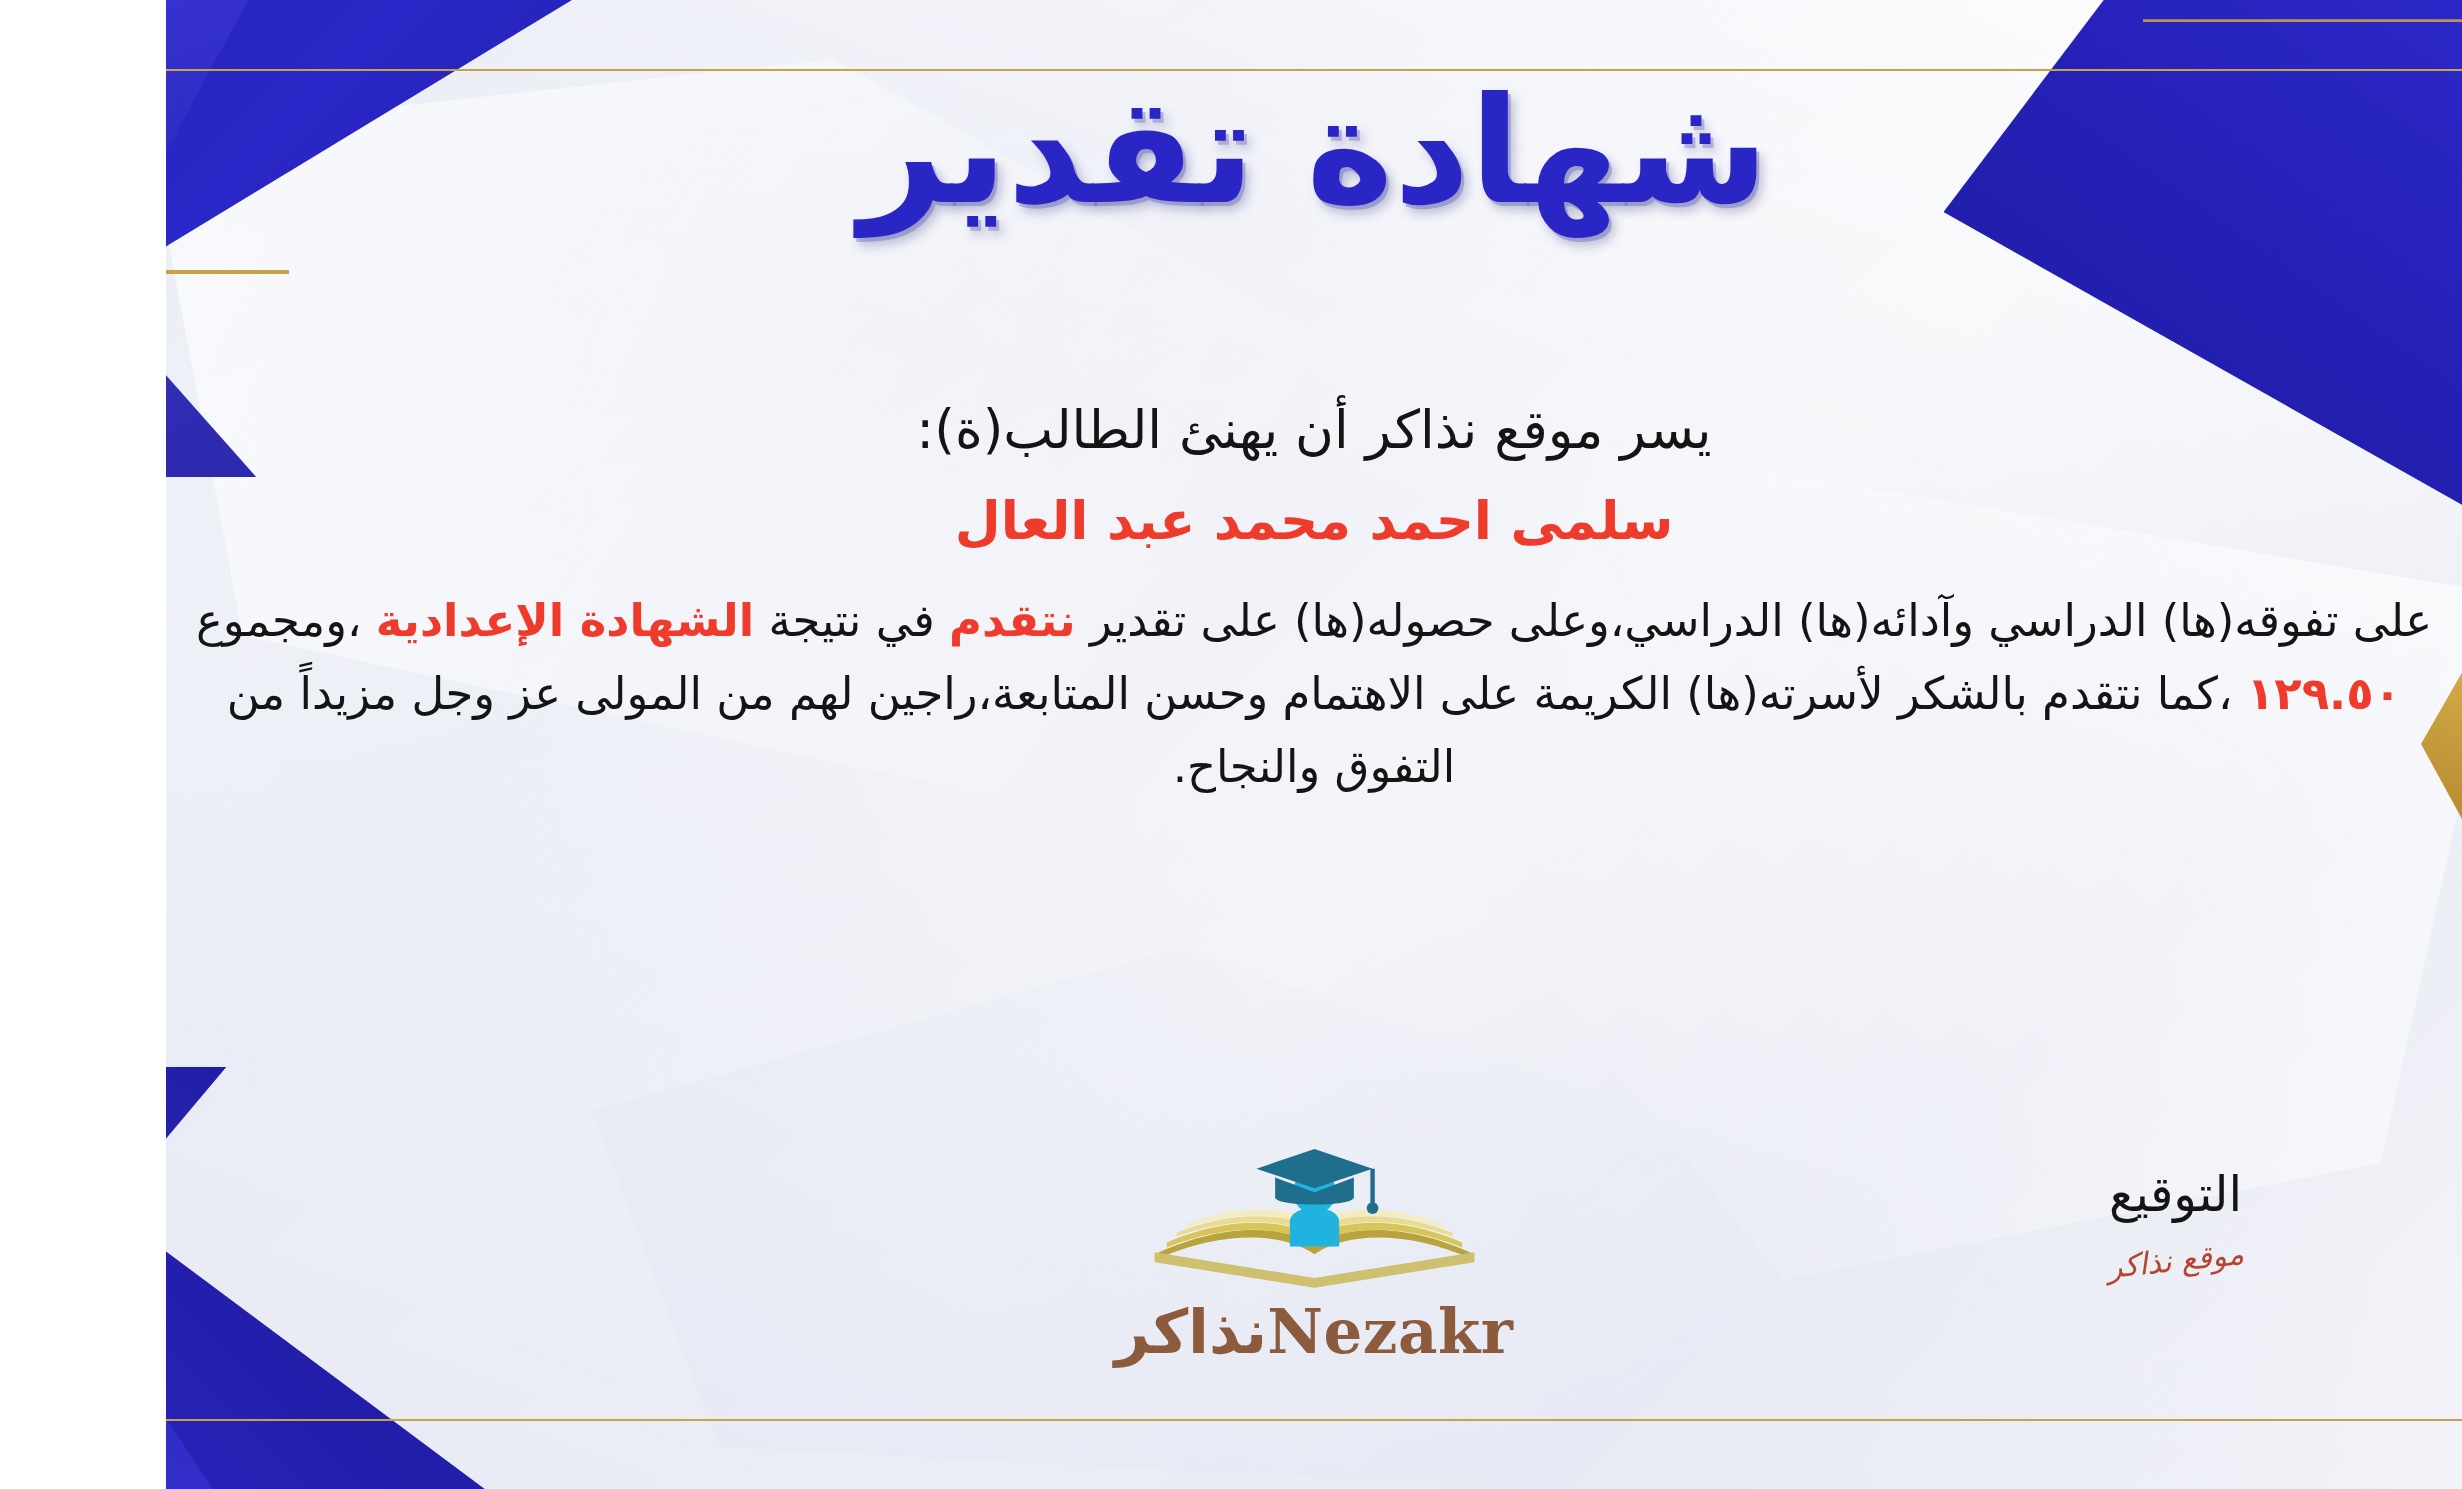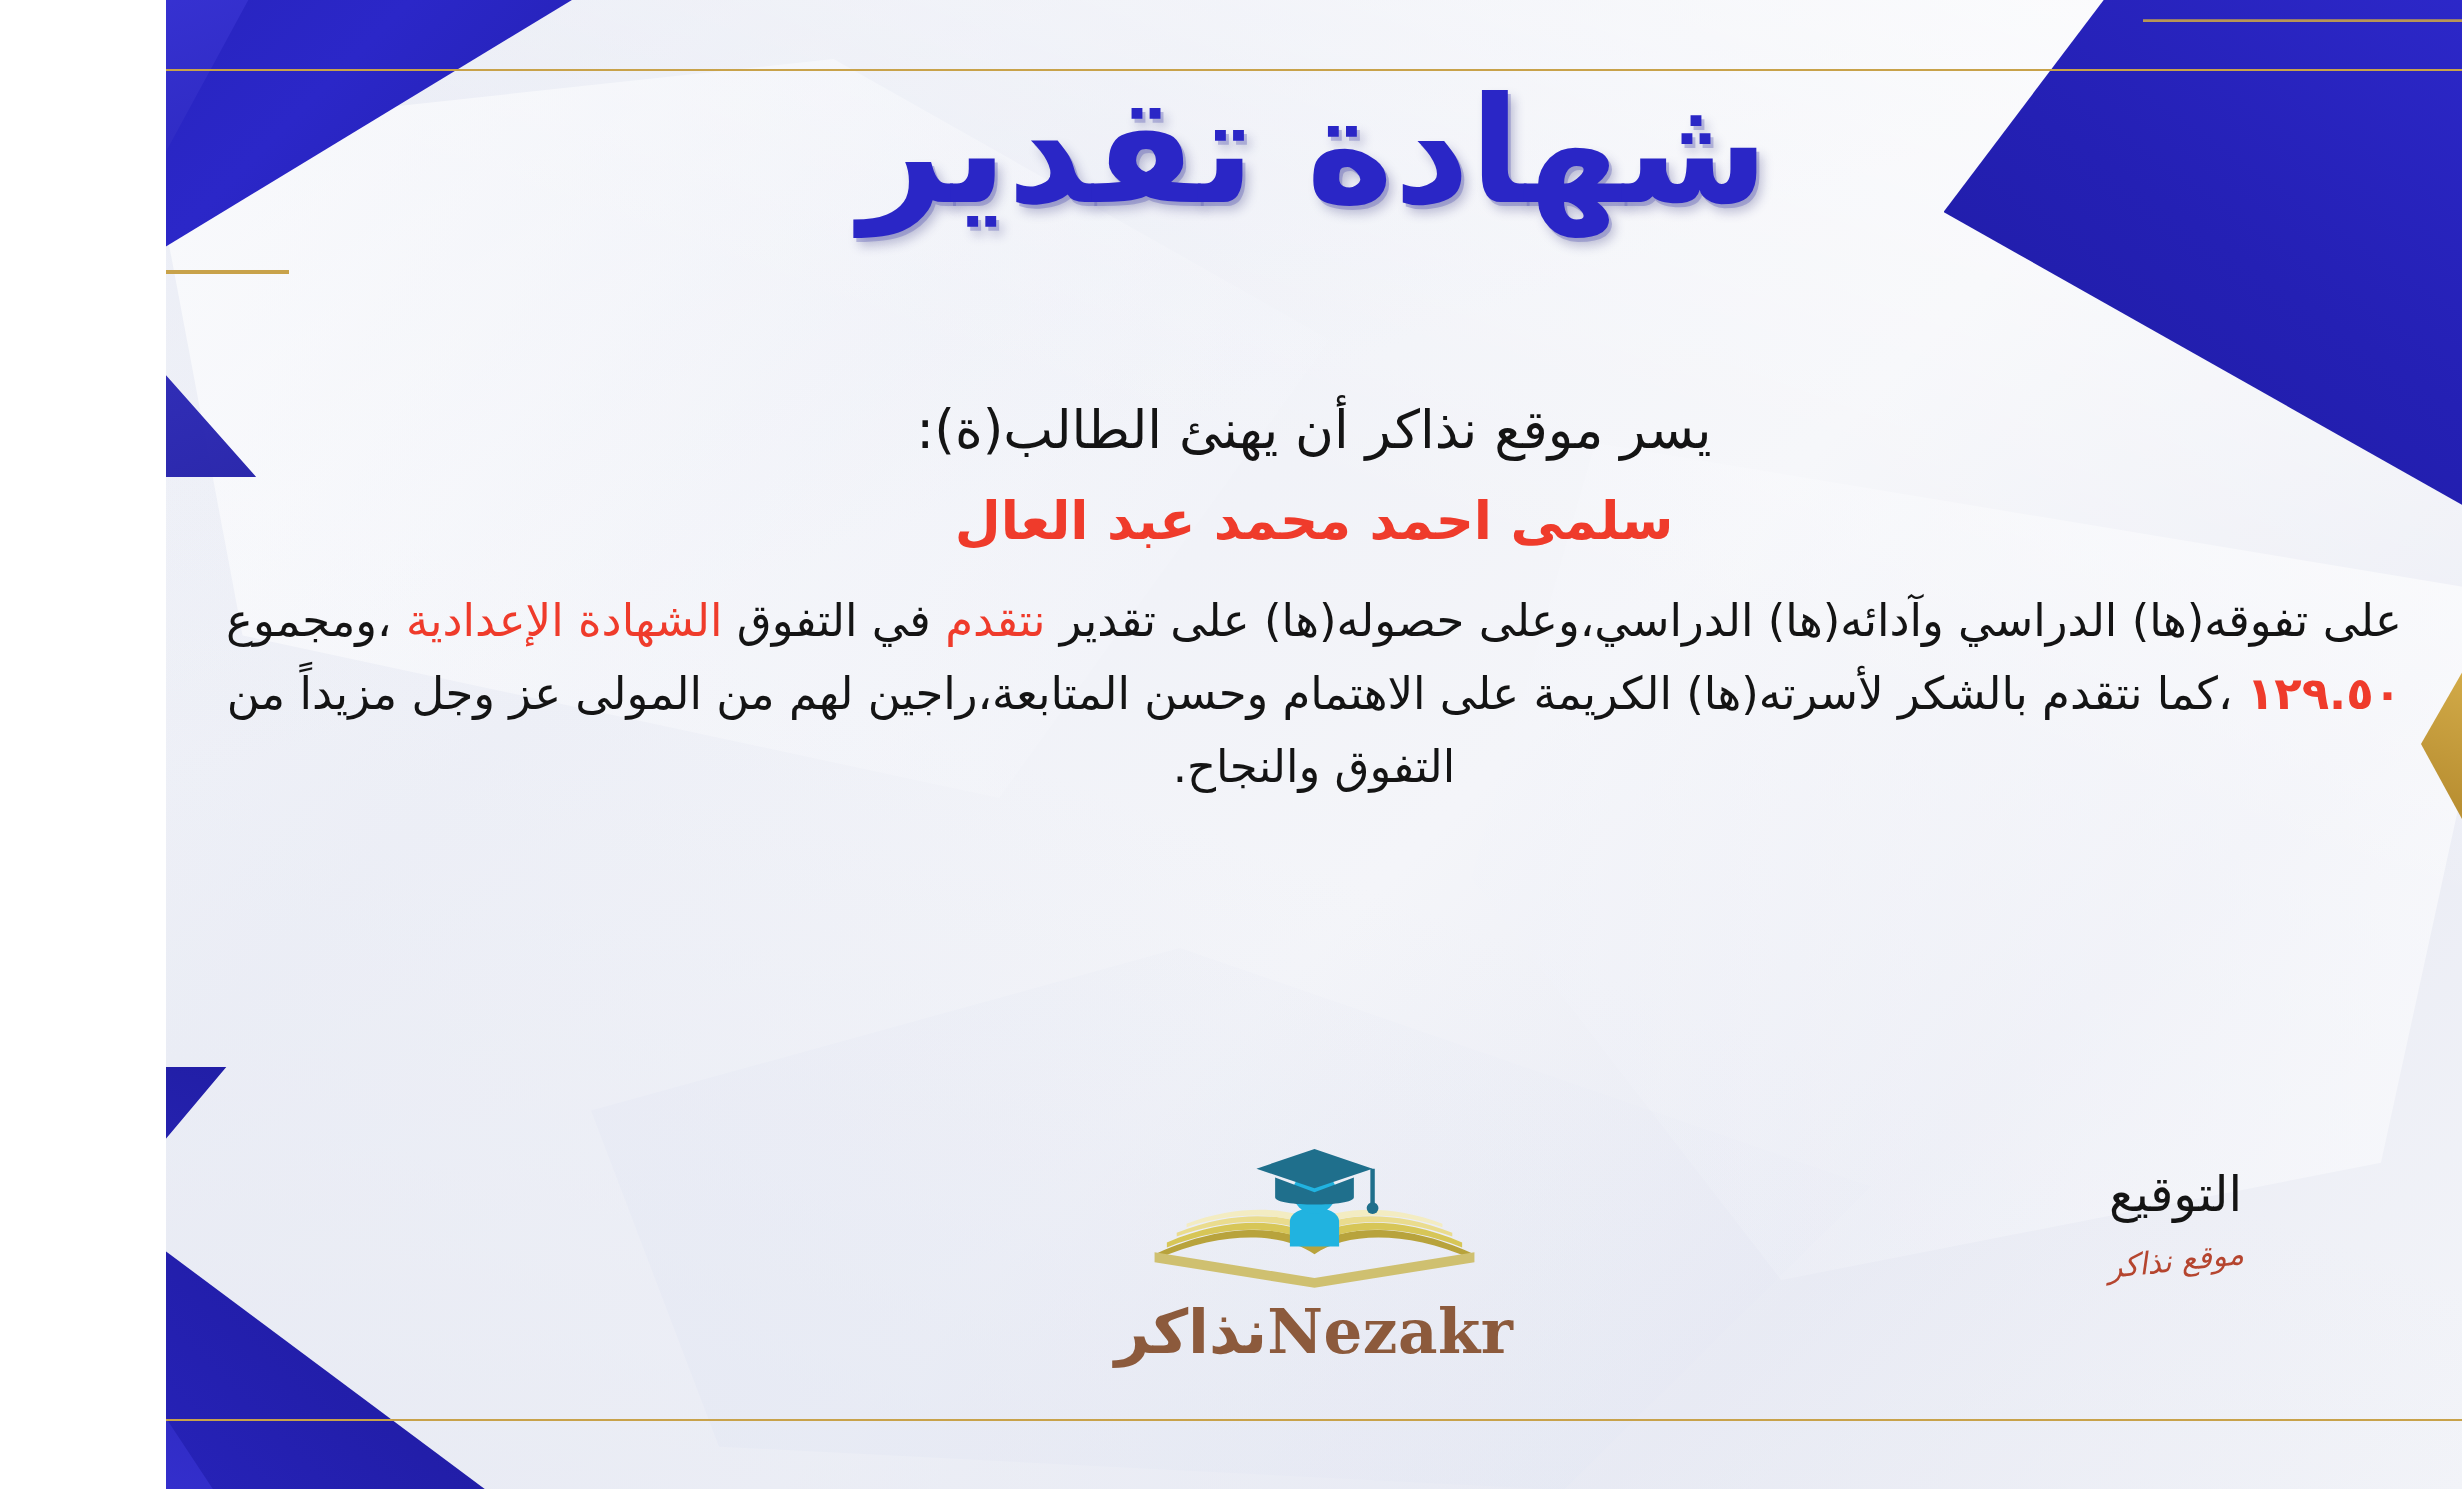--- a/index.html
+++ b/index.html
@@ -248,21 +248,21 @@
 
   .paragraph {
     font-size: 45px;
     line-height: 1.62;
     color: #141414;
     text-align: center;
   }
 
   .hl-red {
     color: #ef3b2b;
-    font-weight: normal;
+    font-weight: bold;
     margin-top: 41px;
   }
   .hl-red-num {
     color: #ef3b2b;
     font-weight: bold;
     text-align: right;
   }
 
   .sign-block {
     position: absolute;
@@ -356,21 +356,21 @@
     <div class="cert-title">شهادة تقدير</div>
 
     <div class="body-block">
       <div class="line-intro">يسر موقع نذاكر أن يهنئ الطالب(ة):</div>
 
       <div class="student-name">سلمى احمد محمد عبد العال</div>
 
       <div class="paragraph">
         <span>على تفوقه(ها) الدراسي وآدائه(ها) الدراسي،وعلى حصوله(ها) على تقدير</span>
         <span class="hl-red">نتقدم</span>
-        <span>في التفوق</span>
+        <span>في نتيجة</span>
         <span class="hl-red">الشهادة الإعدادية</span>
         <span>،ومجموع</span>
         <span class="hl-red-num">١٢٩.٥٠</span>
         <span>،كما نتقدم بالشكر لأسرته(ها) الكريمة على الاهتمام وحسن المتابعة،راجين لهم من المولى عز وجل مزيداً من التفوق والنجاح.</span>
       </div>
     </div>
 
     <div class="sign-block">
       <div class="sign-label">التوقيع</div>
       <div class="sign-script">موقع نذاكر</div>

